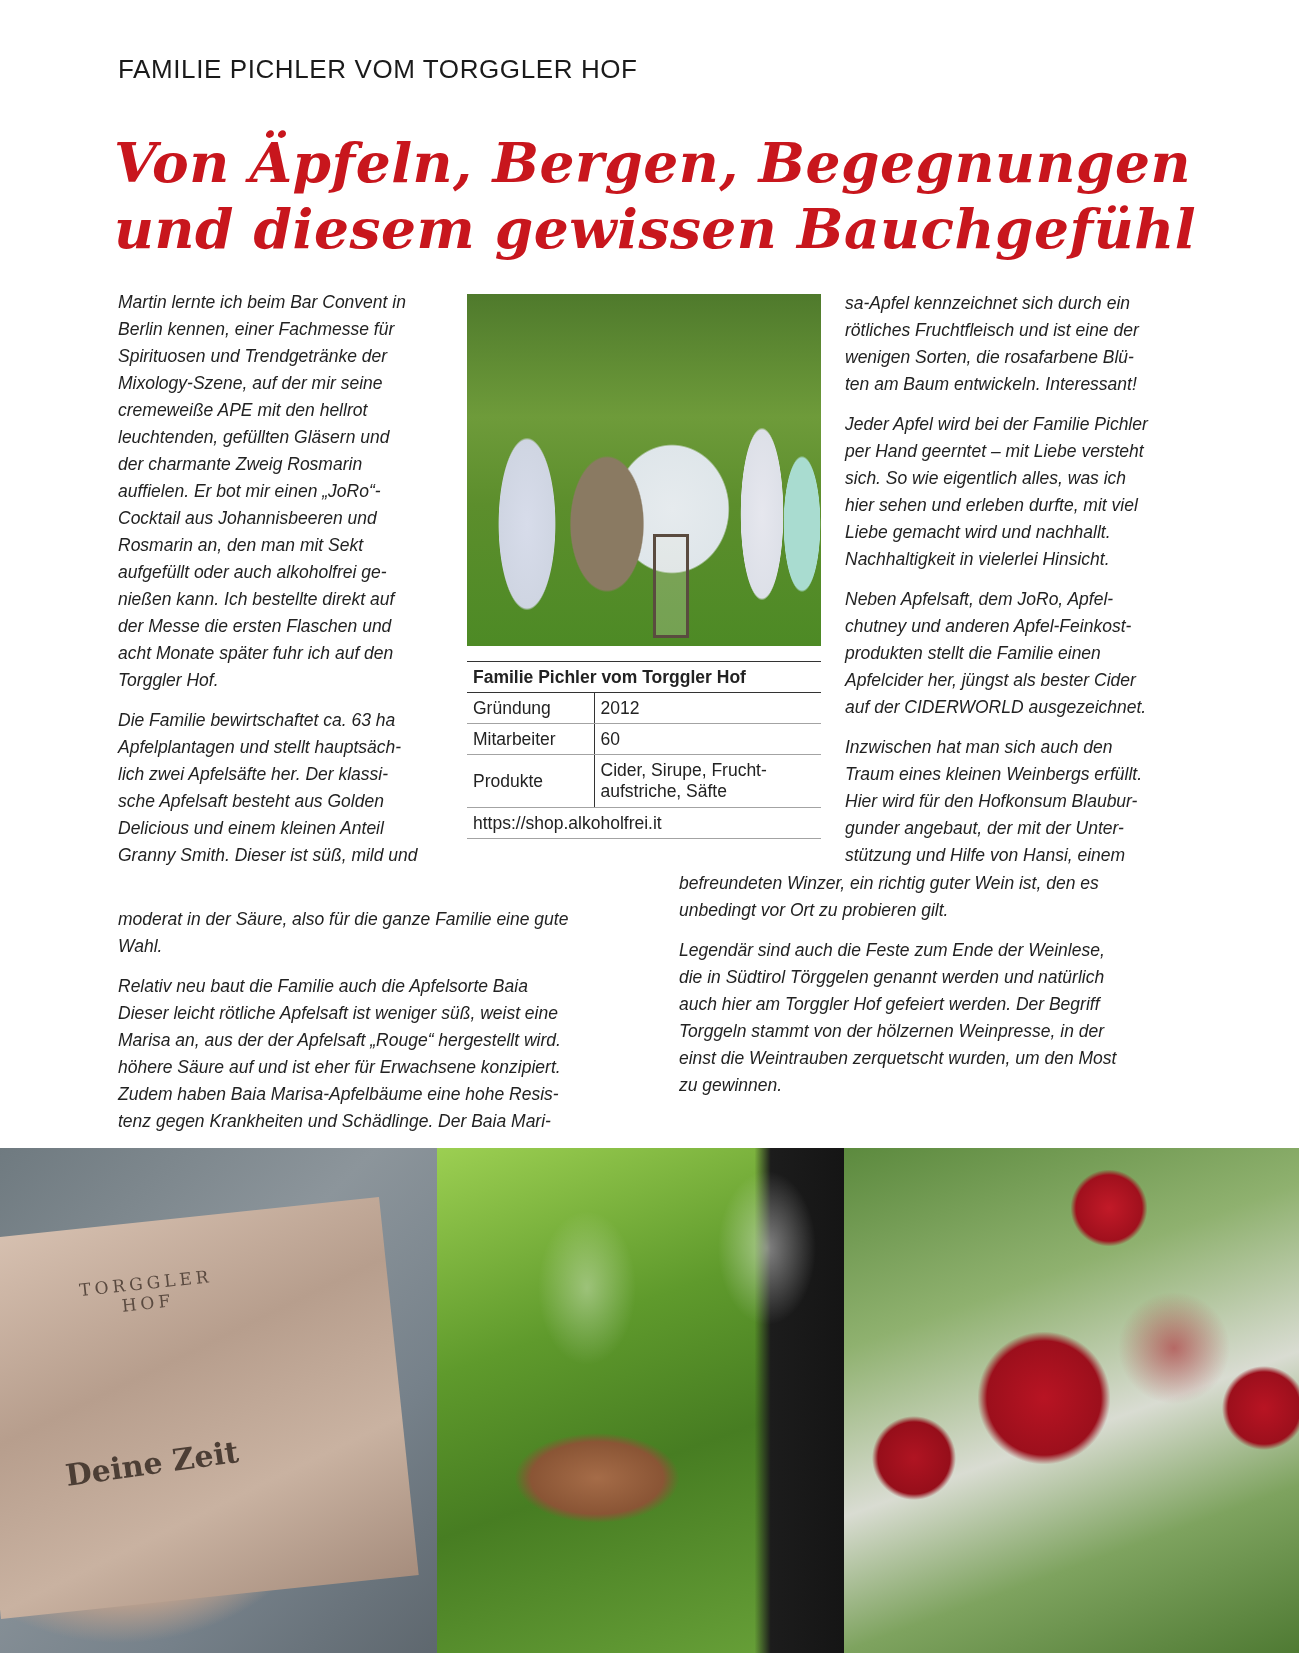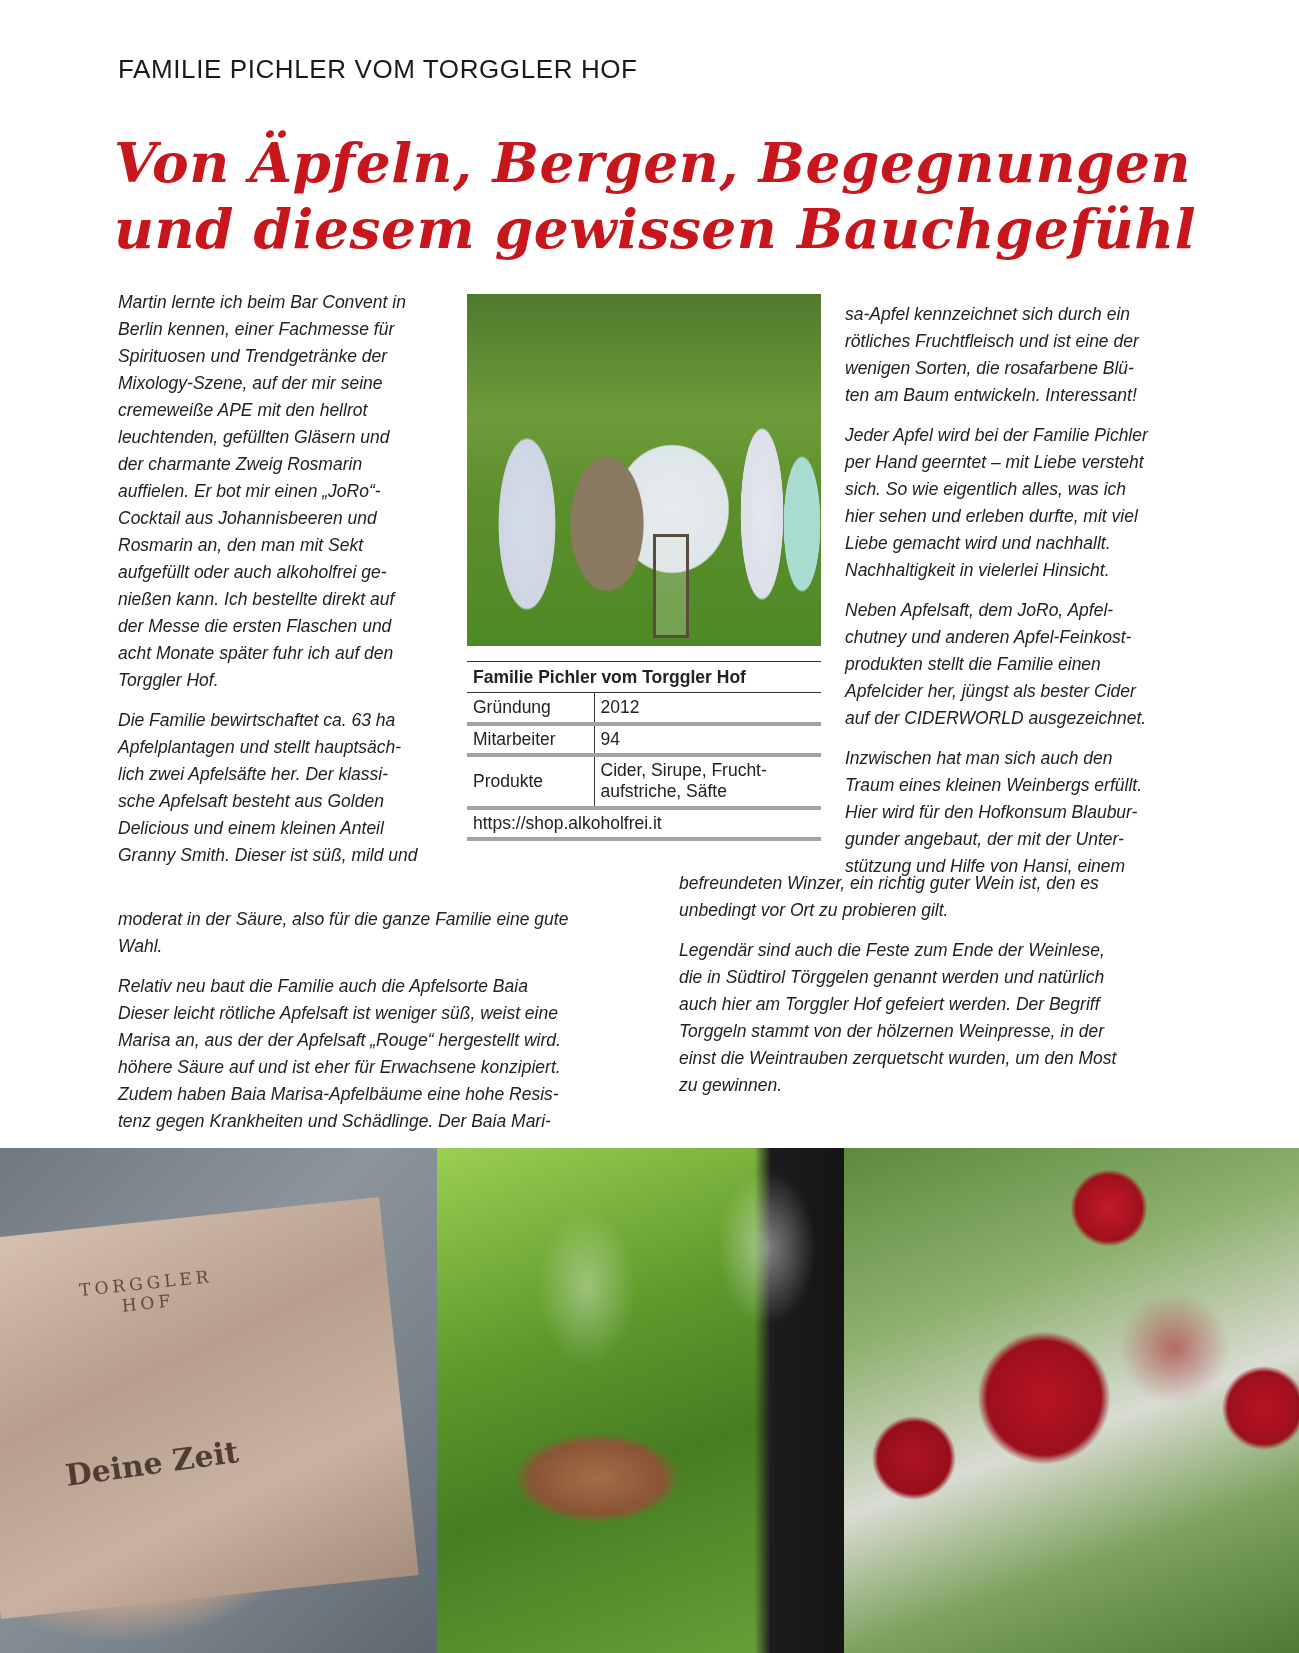--- a/index.html
+++ b/index.html
@@ -13,21 +13,21 @@
     .headline {
       position: absolute; left: 114px; top: 110px; width: 1000px;
       font-family: "DejaVu Serif", serif; font-style: italic;
       color: #c8161d; font-size: 55px; line-height: 66px; letter-spacing: 0.5px; margin-top: 20px;
     }
 
     .text { font-size: 17.5px; line-height: 27px; color: #222; font-style: italic; }
     .text p { margin-bottom: 13px; }
     .col { position: absolute; }
     .col-left { left: 118px; top: 289px; width: 320px; }
-    .col-right { left: 845px; top: 301px; width: 340px; }
+    .col-right { left: 845px; top: 290px; width: 340px; }
     .bottom-left { left: 118px; top: 870px; width: 510px; margin-top: 36px; }
     .bottom-right { left: 679px; top: 870px; width: 510px; }
     .line { white-space: nowrap; display: block; }
 
     .photo-top {
       position: absolute; left: 467px; top: 294px; width: 354px; height: 352px;
       background:
         radial-gradient(ellipse 60px 110px at 140px 230px, #8a7a62 0%, #8a7a62 60%, transparent 62%),
         radial-gradient(ellipse 80px 90px at 205px 215px, #e6ebee 0%, #dfe6ea 70%, transparent 72%),
         radial-gradient(ellipse 40px 120px at 60px 230px, #d7dcea 0%, #cfd5e2 70%, transparent 72%),
@@ -39,21 +39,21 @@
       position: absolute; left: 186px; top: 240px; width: 36px; height: 104px;
       border: 3px solid #5a4b3f; background: rgba(230,230,220,0.25);
     }
 
     .factbox { position: absolute; left: 467px; top: 661px; width: 354px; }
     .factbox table { width: 100%; border-collapse: collapse; font-size: 17.5px; color: #222; }
     .factbox th {
       text-align: left; font-weight: 700; padding: 3px 6px; height: 31px;
       border-top: 1px solid #333; border-bottom: 1px solid #333; font-size: 17.5px;
     }
-    .factbox td { padding: 2px 6px; border-bottom: 4px solid #a3a3a3; vertical-align: middle; height: 31px; }
+    .factbox td { padding: 2px 6px; border-bottom: 1px solid #a3a3a3; vertical-align: middle; height: 31px; }
     .factbox td.key { width: 127px; border-right: 1px solid #333; }
     .factbox td.multi { line-height: 21px; height: 53px; }
 
     .strip { position: absolute; left: 0; top: 1148px; width: 1299px; height: 505px; }
     .photo { position: absolute; top: 0; height: 505px; overflow: hidden; }
     .photo-booklet {
       left: 0; width: 437px;
       background:
         linear-gradient(170deg, transparent 0%, transparent 12%, rgba(0,0,0,0) 12%),
         radial-gradient(ellipse 300px 260px at 120px 300px, #c9b3a3 0%, #b89f8e 60%, transparent 75%),
@@ -140,21 +140,21 @@
     <tbody>
         <tr>
           <th colspan="2">Familie Pichler vom Torggler Hof</th>
         </tr>
     <tr>
       <td class="key">Gründung</td>
       <td>2012</td>
     </tr>
     <tr>
       <td class="key">Mitarbeiter</td>
-      <td>94</td>
+      <td>60</td>
     </tr>
     <tr>
       <td class="key">Produkte</td>
       <td class="multi">
         <span class="line">Cider, Sirupe, Frucht-</span>
         <span class="line">aufstriche, Säfte</span>
       </td>
     </tr>
     <tr>
       <td colspan="2">https://shop.alkoholfrei.it</td>

